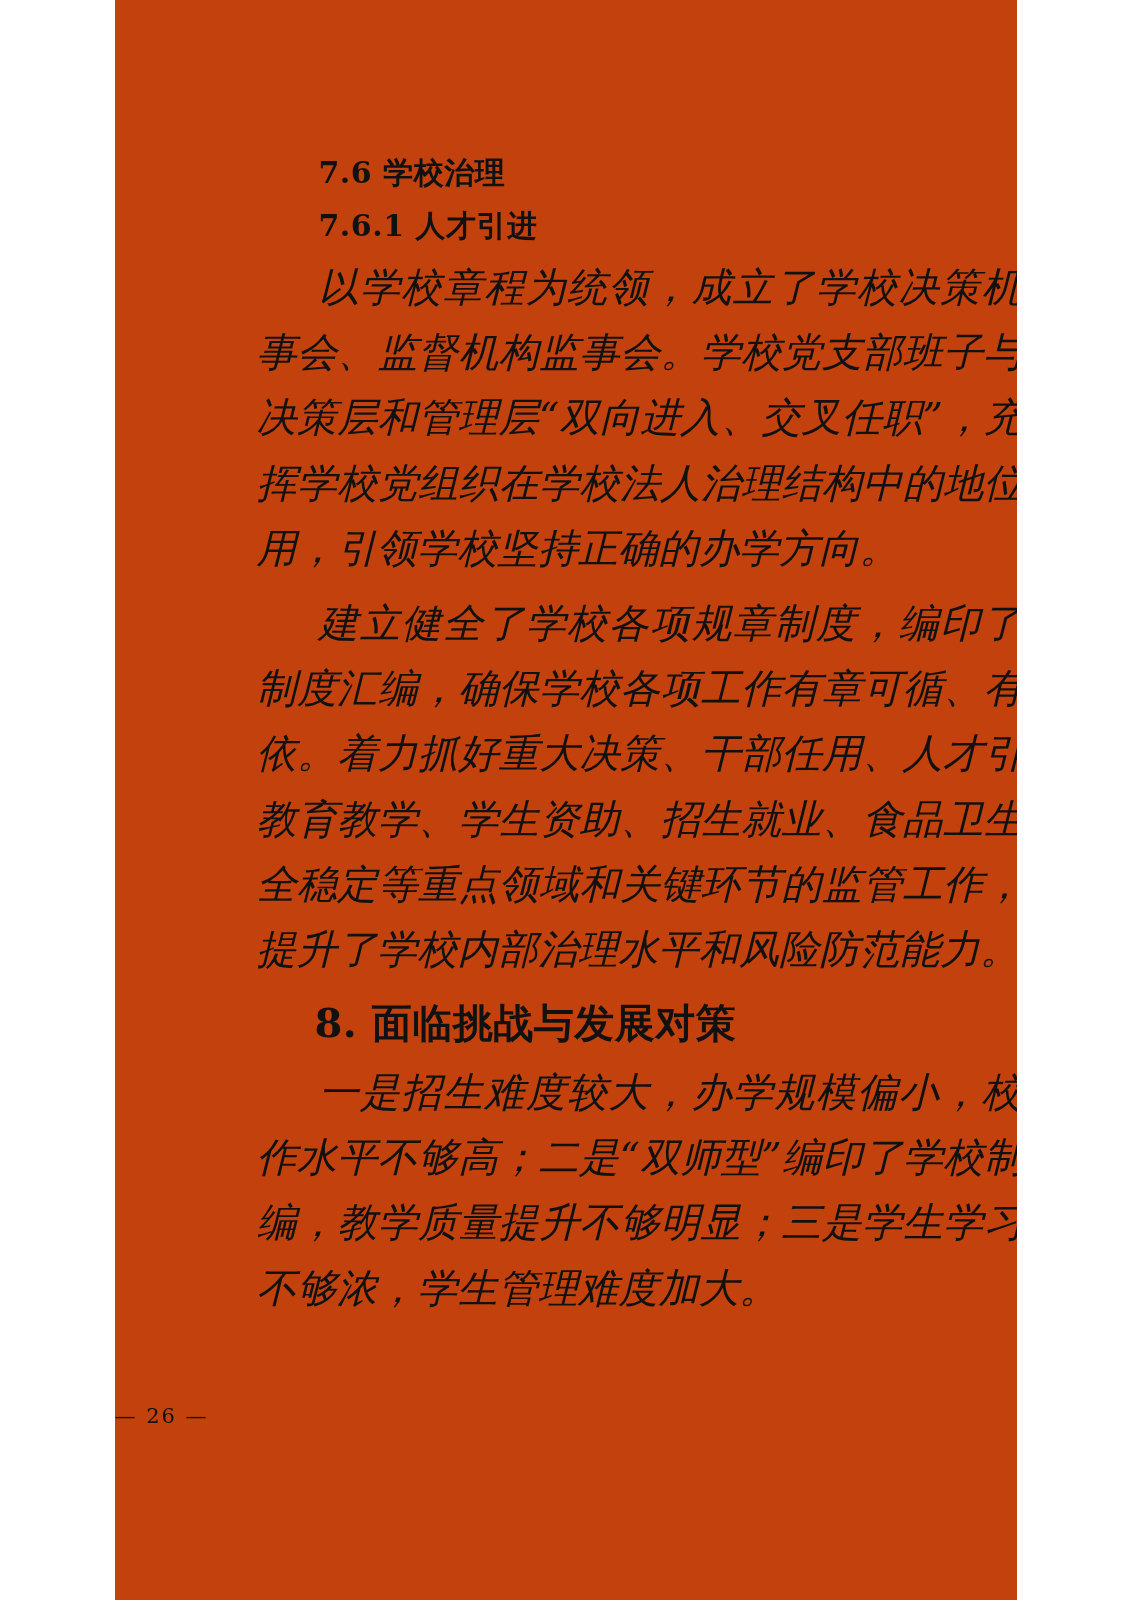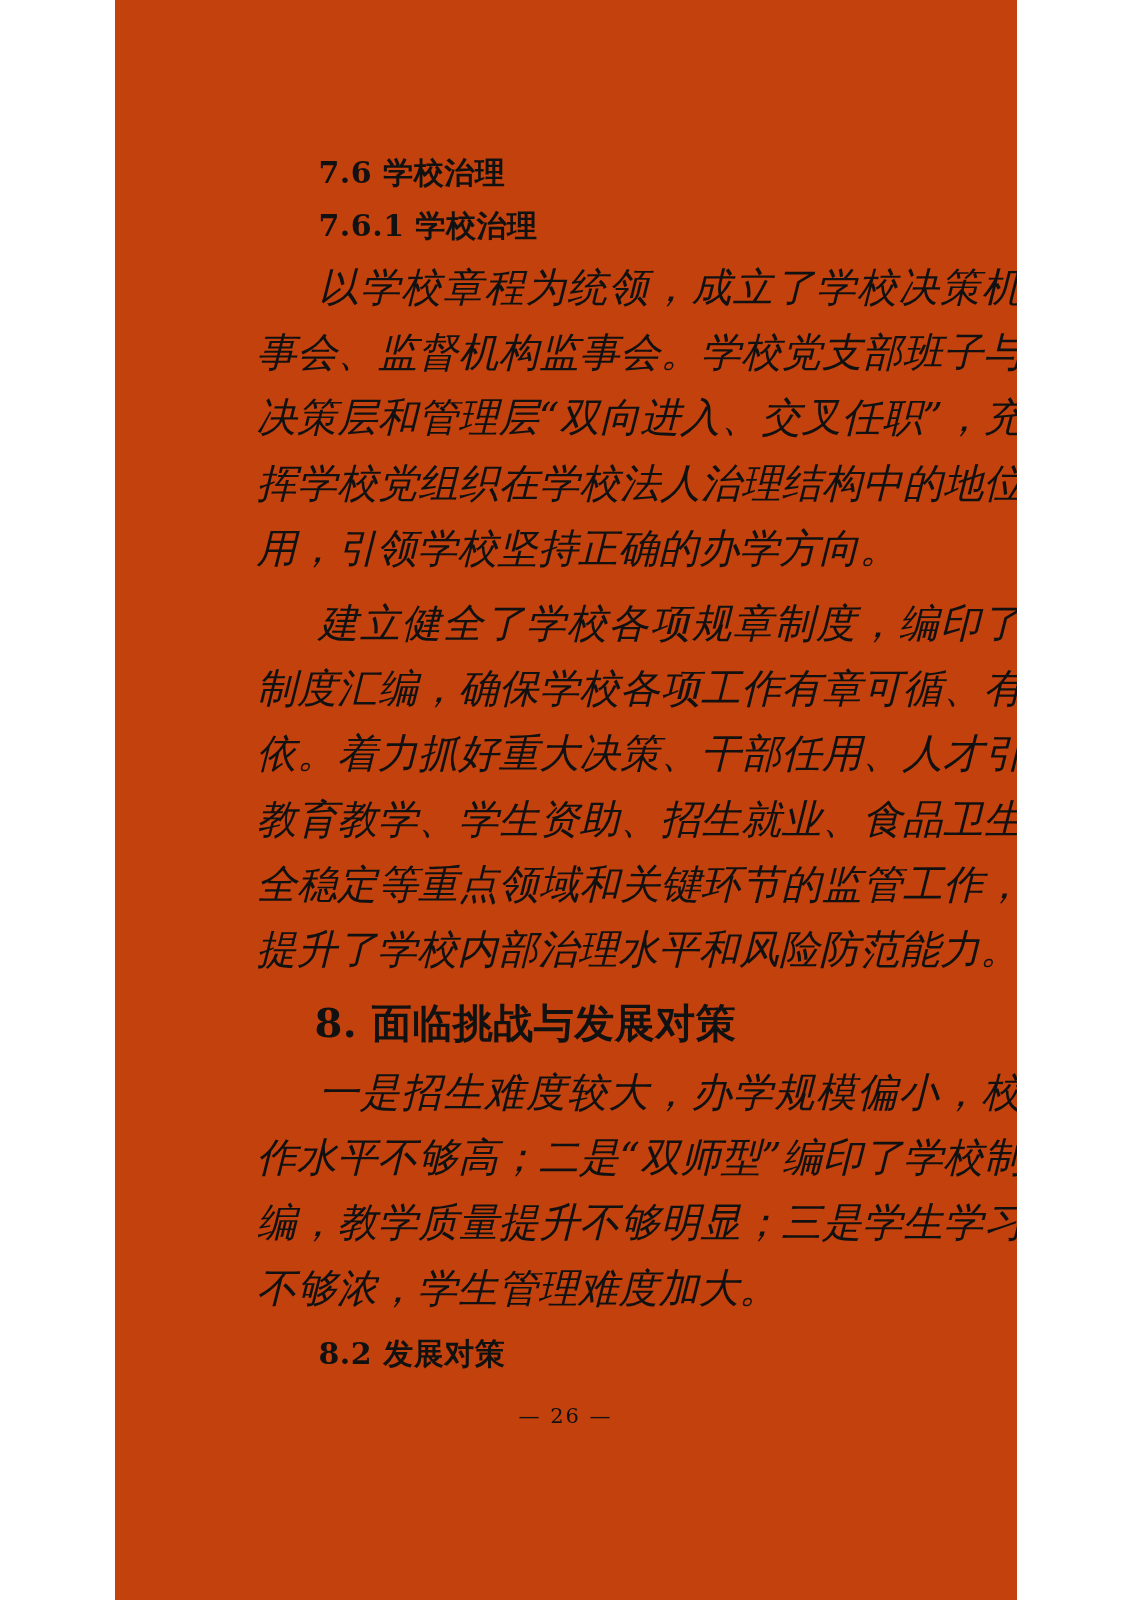--- a/index.html
+++ b/index.html
@@ -50,54 +50,53 @@
     text-justify: inter-ideograph;
     color: #111111;
     font-style: italic;
   }
   .gap-sm { height: 6px; }
   .footer {
     position: absolute;
     left: 0;
     right: 0;
     bottom: 172px;
-    text-align: center;
+    text-align: left;
     font-size: 21px;
     letter-spacing: 2px;
     color: #111111;
     font-family: "DejaVu Serif", "Liberation Serif", serif;
   }
 </style>
 </head>
 <body>
 
 <div class="page">
 
   <div class="content">
 
     <h2 class="heading">7.6 学校治理</h2>
 
-    <h3 class="heading">7.6.1 学校治理</h3>
+    <h3 class="heading">7.6.1 人才引进</h3>
 
     <p class="para">以学校章程为统领，成立了学校决策机构理事会、监督机构监事会。学校党支部班子与学校决策层和管理层“双向进入、交叉任职”，充分发挥学校党组织在学校法人治理结构中的地位和作用，引领学校坚持正确的办学方向。</p>
 
     <div class="gap-sm"></div>
 
 
     <p class="para">建立健全了学校各项规章制度，编印了学校制度汇编，确保学校各项工作有章可循、有据可依。着力抓好重大决策、干部任用、人才引进、教育教学、学生资助、招生就业、食品卫生、安全稳定等重点领域和关键环节的监管工作，全面提升了学校内部治理水平和风险防范能力。</p>
 
     <div class="gap-sm"></div>
 
     <h1 class="heading heading-major">8. 面临挑战与发展对策</h1>
 
 
     <p class="para">一是招生难度较大，办学规模偏小，校企合作水平不够高；二是“双师型”编印了学校制度汇编，教学质量提升不够明显；三是学生学习氛围不够浓，学生管理难度加大。</p>
 
     <div class="gap-sm"></div>
 
-    <h2 class="heading">8.2 发展对策</h2>
 
 
   </div>
 
   <div class="footer">— 26 —</div>
 
 </div>
 
 </body></html>

